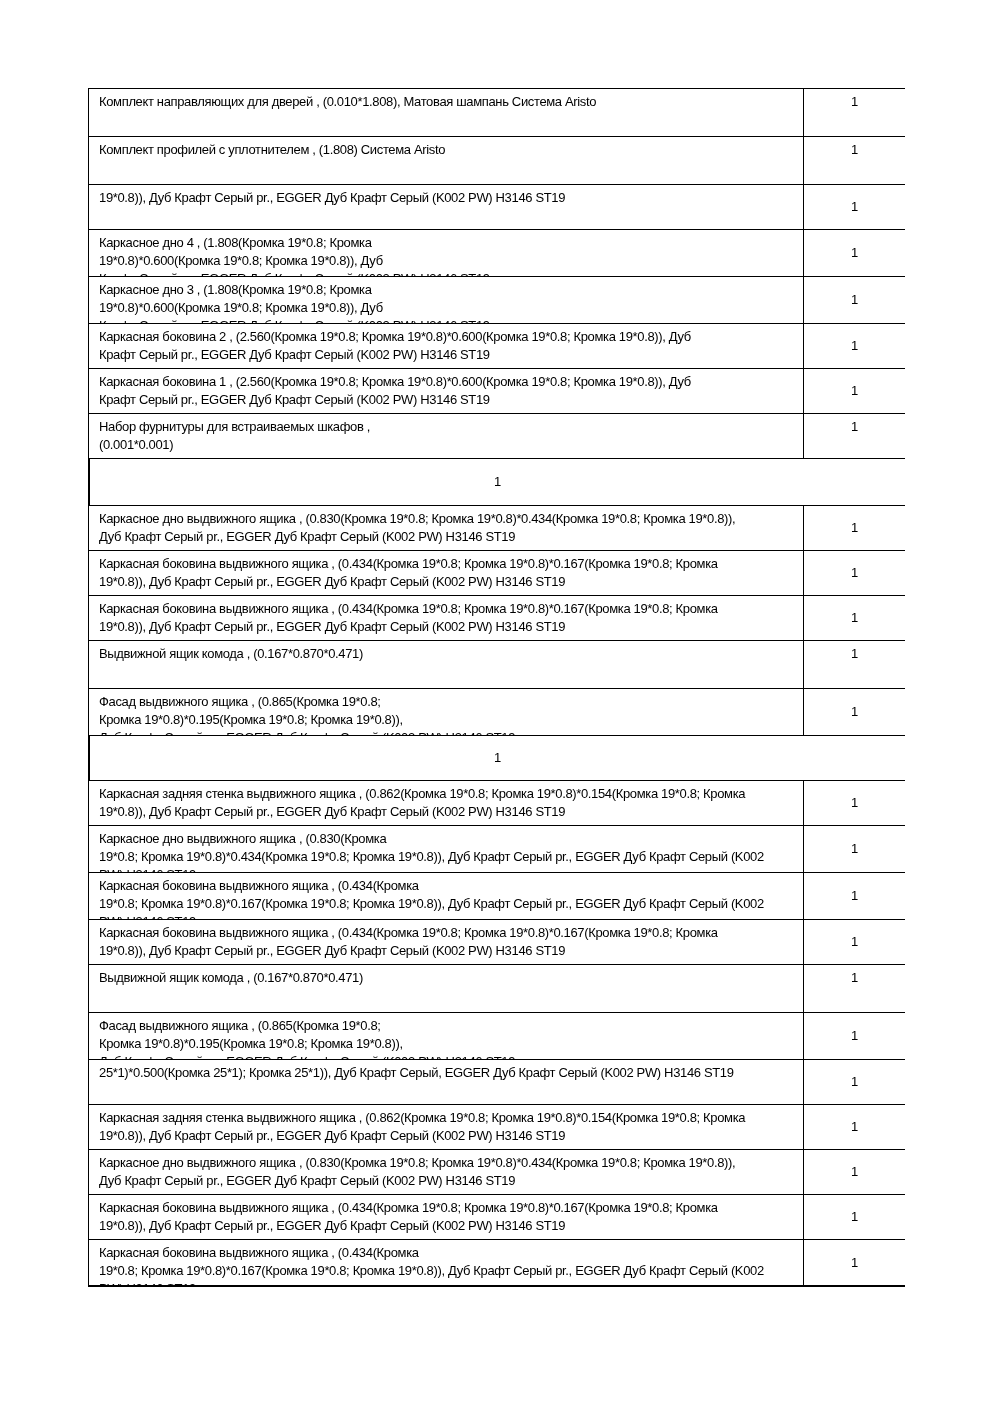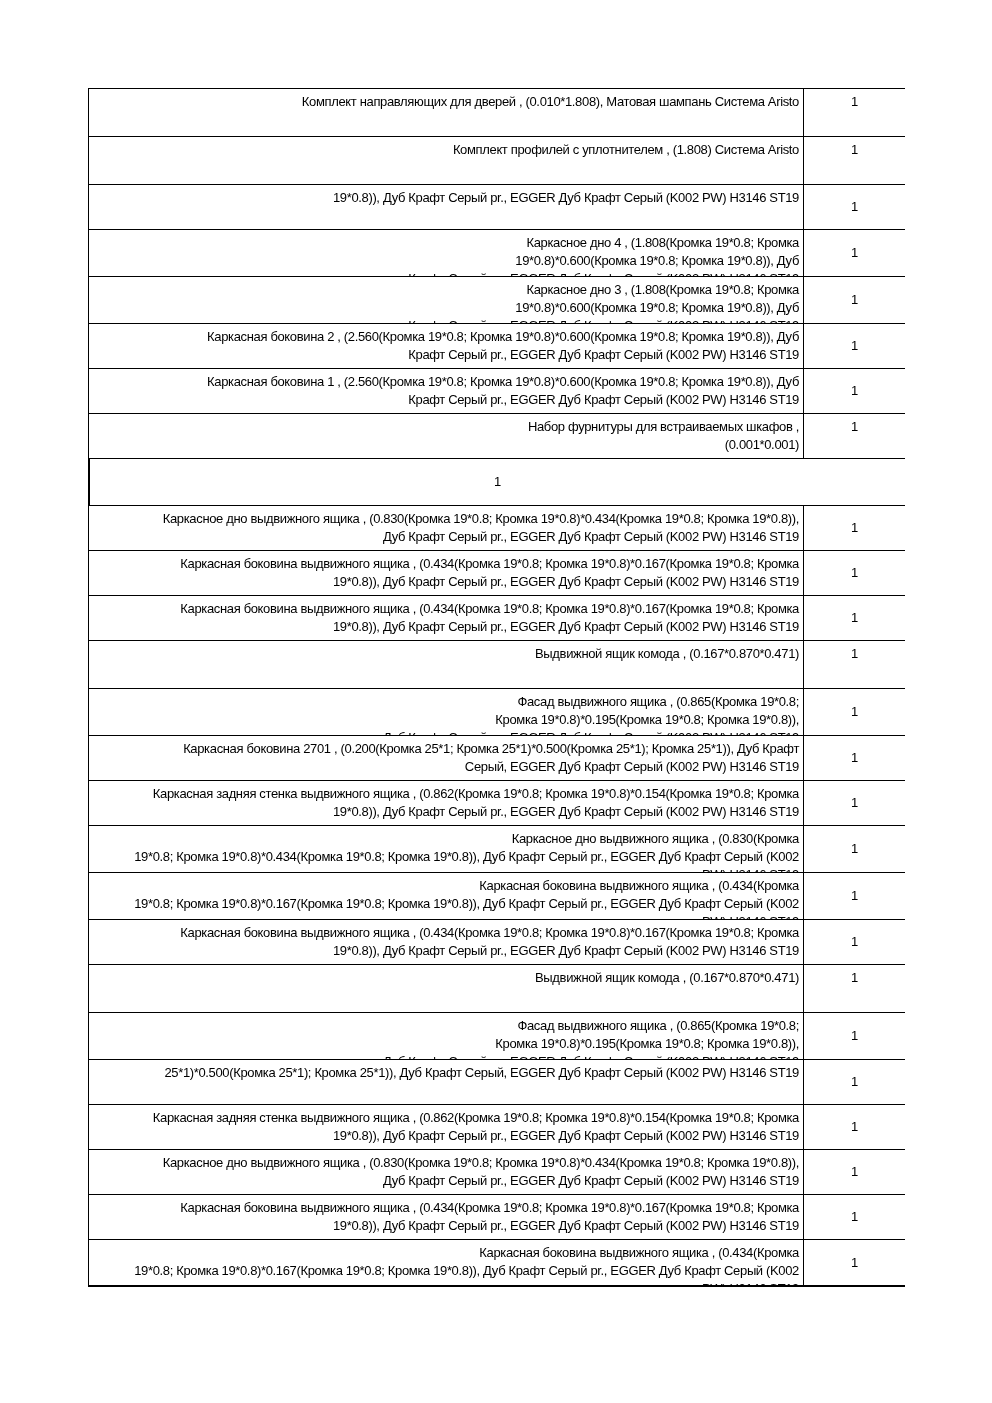--- a/index.html
+++ b/index.html
@@ -32,21 +32,20 @@
   .r-1 { height: 48px; }   
   .r-2 { height: 45px; }   
   .r-3 { height: 47px; }   
   .cell-desc {
     width: 714px;
     padding: 4px 4px 0 10px;
     overflow: hidden;
     font-size: 13px;
     line-height: 18px;
     letter-spacing: -0.35px;
-    text-align: right;
   }
   .desc-line { white-space: nowrap; }
   .cell-qty {
     flex: 1;
     border-left: 1px solid #000;
     display: flex;
     justify-content: center;
     font-size: 13px;
     line-height: 18px;
   }
@@ -145,24 +144,20 @@
       </div>
       <div class="row r-3">
         <div class="cell-desc">
           <div class="desc-line">Фасад выдвижного ящика , (0.865(Кромка 19*0.8;</div>
           <div class="desc-line">Кромка 19*0.8)*0.195(Кромка 19*0.8; Кромка 19*0.8)),</div>
           <div class="desc-line">Дуб Крафт Серый pr., EGGER Дуб Крафт Серый (K002 PW) H3146 ST19</div>
         </div>
         <div class="cell-qty qty-center">1</div>
       </div>
       <div class="row r-2">
-        <div class="cell-desc">
-          <div class="desc-line">Каркасная боковина 2701 , (0.200(Кромка 25*1; Кромка 25*1)*0.500(Кромка 25*1); Кромка 25*1)), Дуб Крафт</div>
-          <div class="desc-line">Серый, EGGER Дуб Крафт Серый (K002 PW) H3146 ST19</div>
-        </div>
         <div class="cell-qty qty-center">1</div>
       </div>
       <div class="row r-2">
         <div class="cell-desc">
           <div class="desc-line">Каркасная задняя стенка выдвижного ящика , (0.862(Кромка 19*0.8; Кромка 19*0.8)*0.154(Кромка 19*0.8; Кромка</div>
           <div class="desc-line">19*0.8)), Дуб Крафт Серый pr., EGGER Дуб Крафт Серый (K002 PW) H3146 ST19</div>
         </div>
         <div class="cell-qty qty-center">1</div>
       </div>
       <div class="row r-3">

